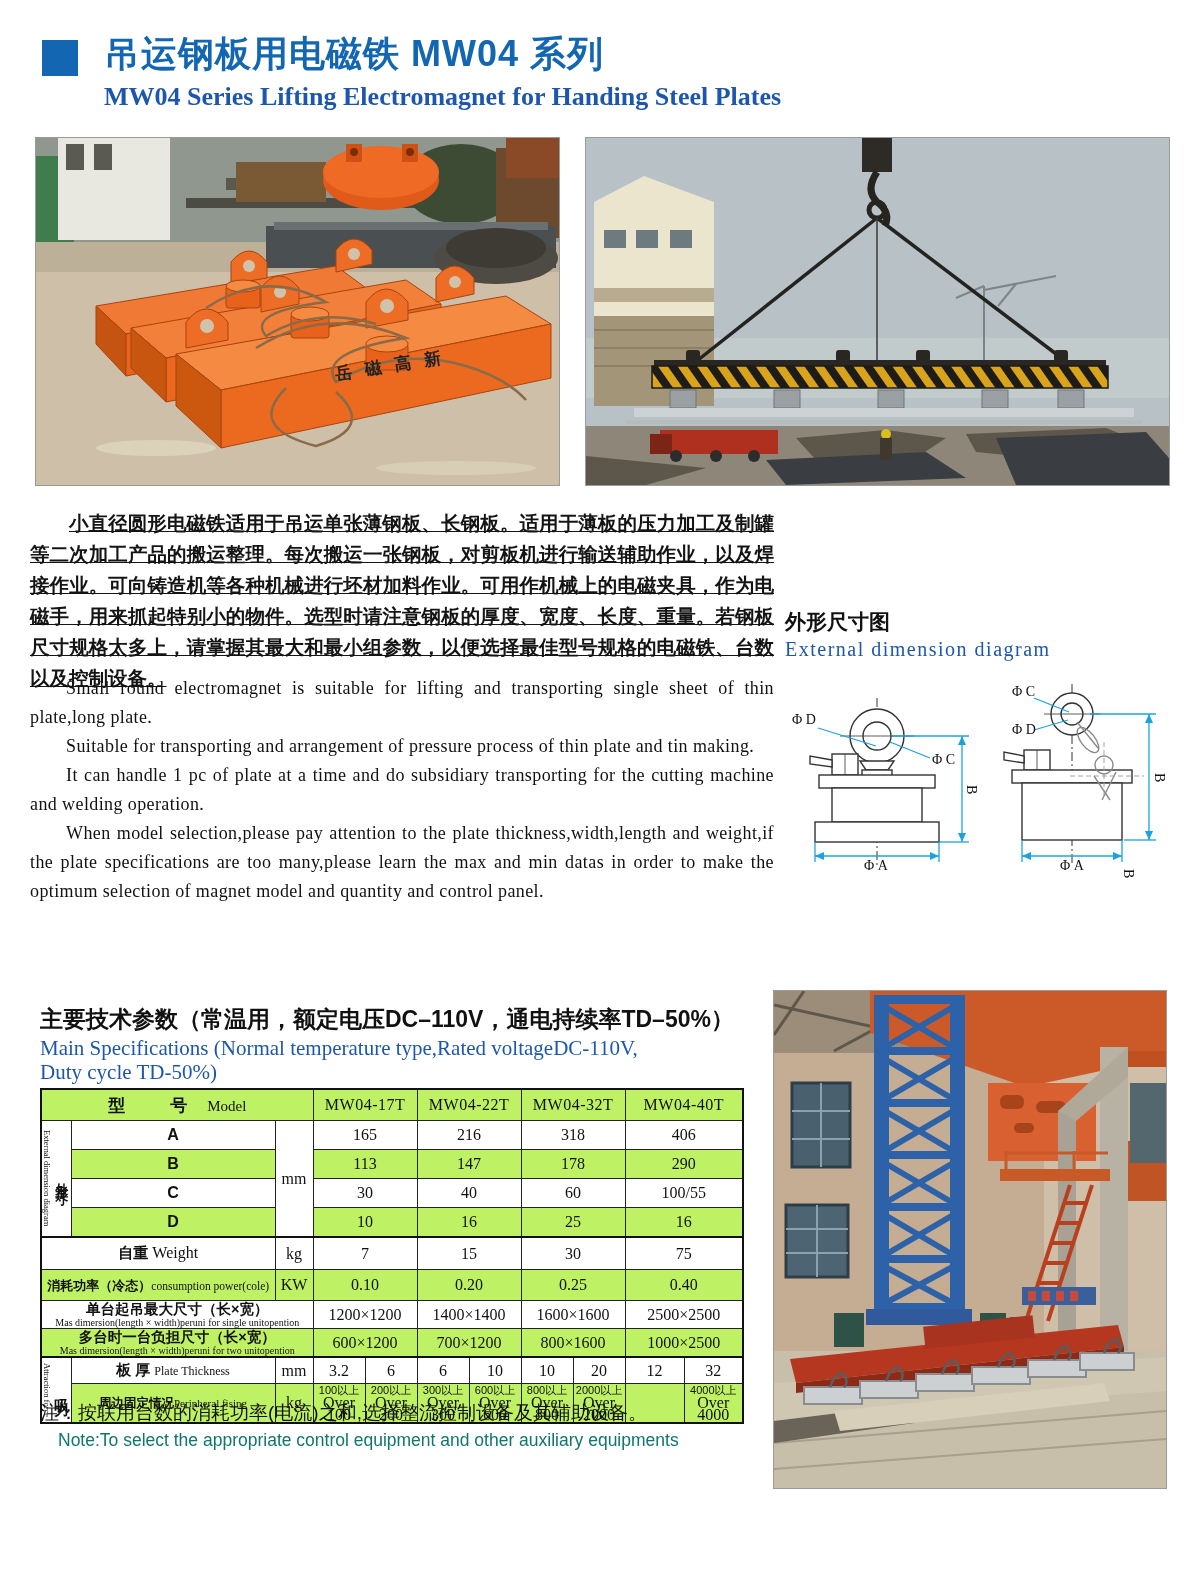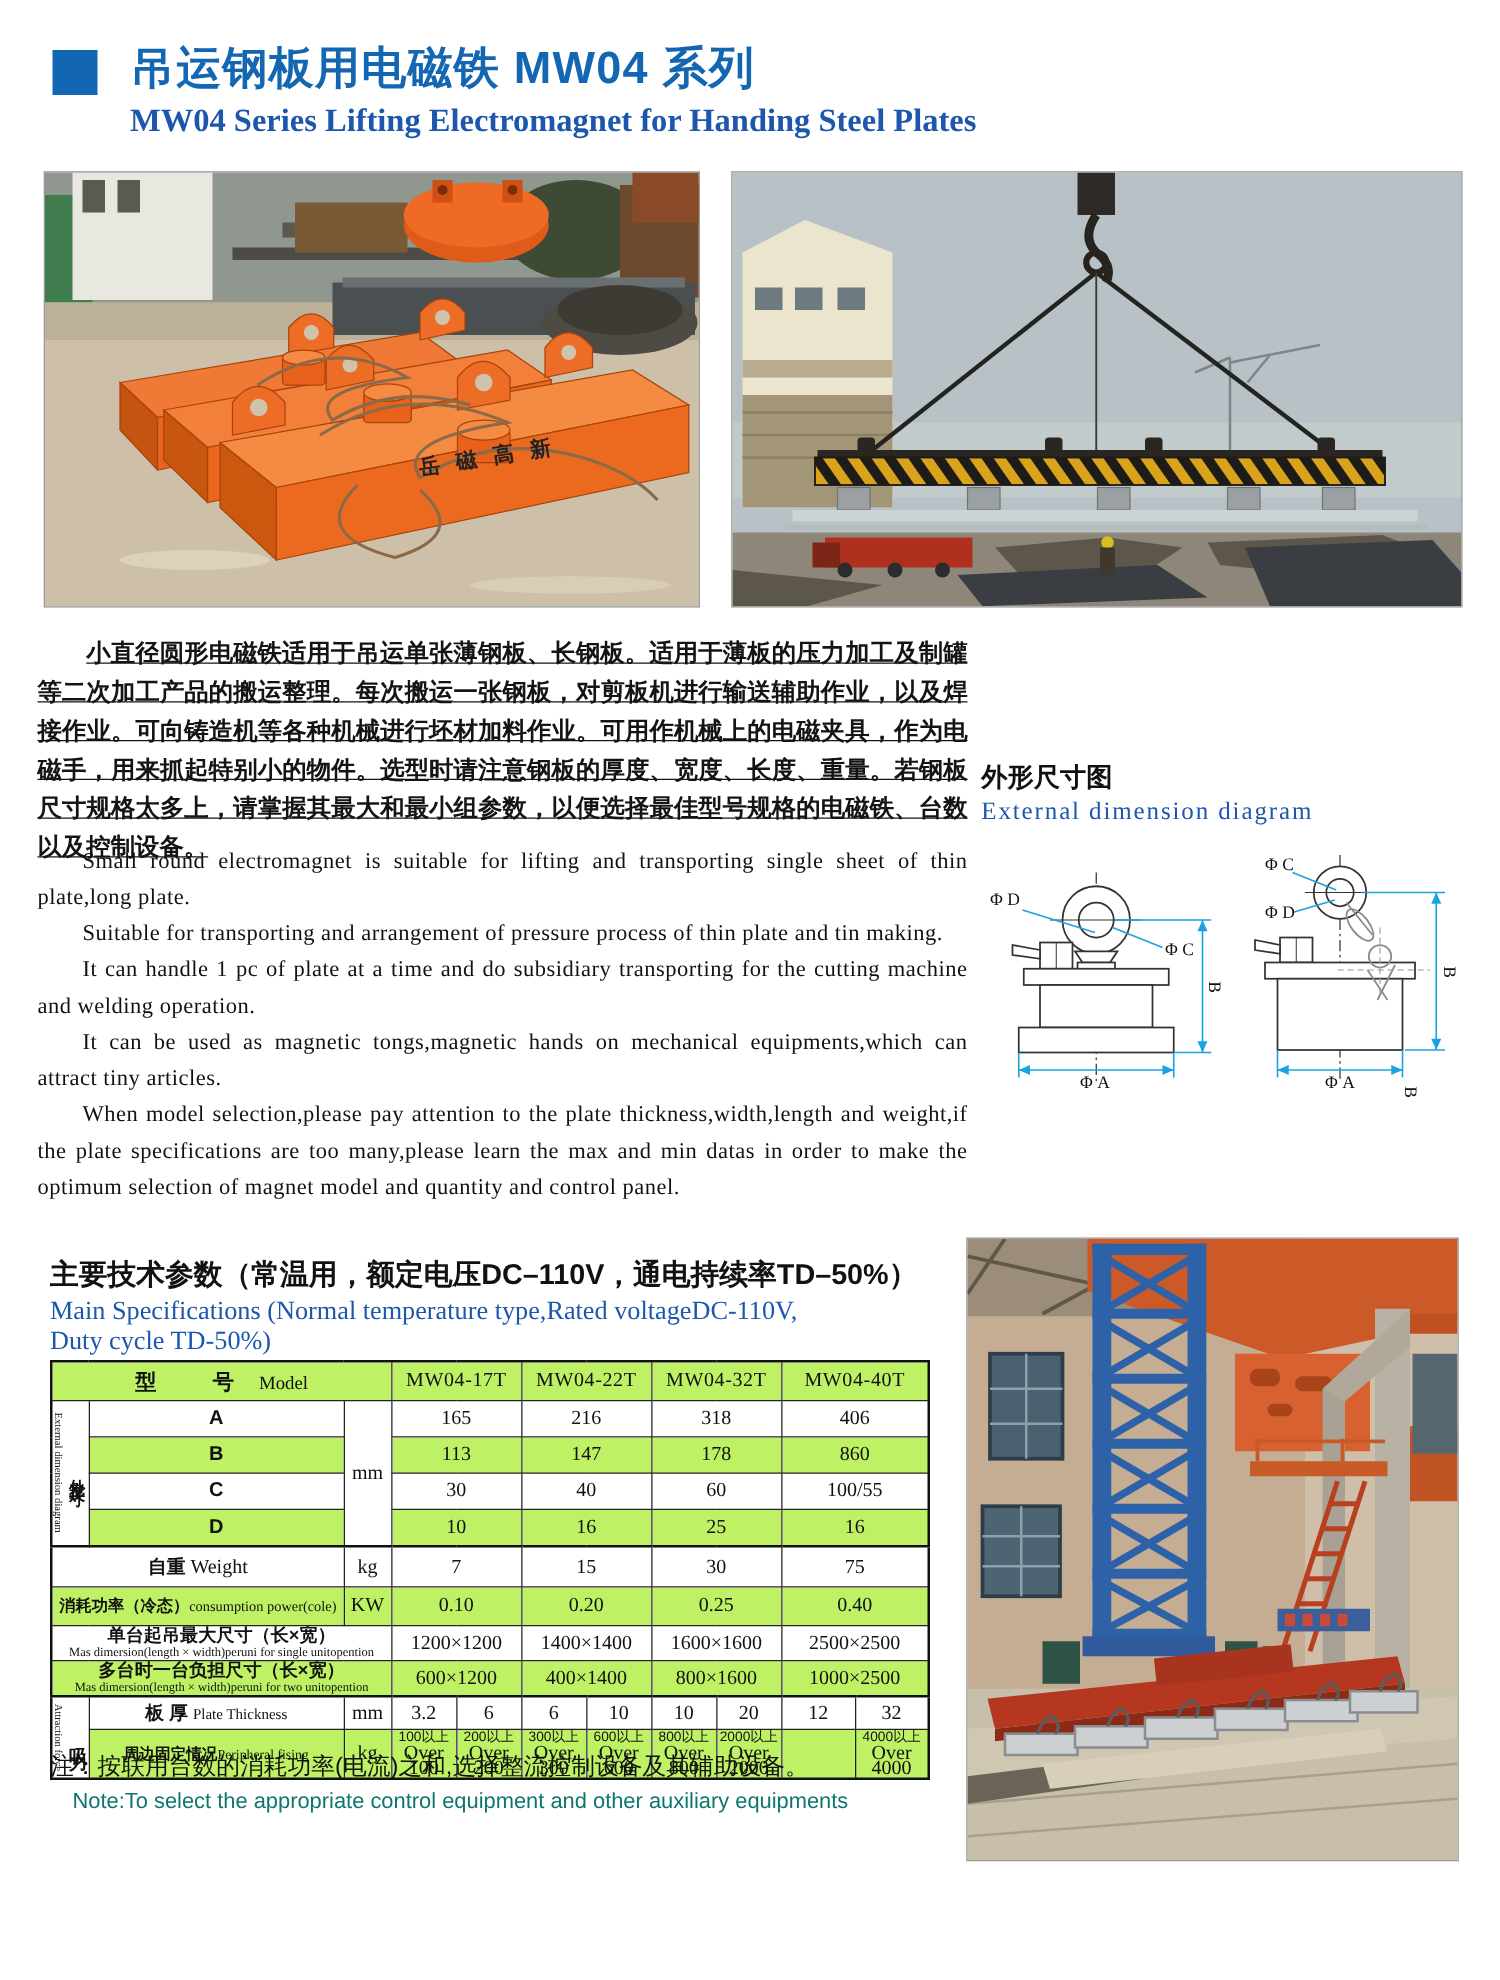--- a/index.html
+++ b/index.html
@@ -227,21 +227,20 @@
 </svg>
 </div>
 
 <div class="abs intro-cn">
   <p>小直径圆形电磁铁适用于吊运单张薄钢板、长钢板。适用于薄板的压力加工及制罐等二次加工产品的搬运整理。每次搬运一张钢板，对剪板机进行输送辅助作业，以及焊接作业。可向铸造机等各种机械进行坯材加料作业。可用作机械上的电磁夹具，作为电磁手，用来抓起特别小的物件。选型时请注意钢板的厚度、宽度、长度、重量。若钢板尺寸规格太多上，请掌握其最大和最小组参数，以便选择最佳型号规格的电磁铁、台数以及控制设备。</p>
 </div>
 <div class="abs intro-en">
   <p>Small round electromagnet is suitable for lifting and transporting single sheet of thin plate,long plate.</p>
   <p>Suitable for transporting and arrangement of pressure process of thin plate and tin making.</p>
   <p>It can handle 1 pc of plate at a time and do subsidiary transporting for the cutting machine and welding operation.</p>
-  <p>It can be used as magnetic tongs,magnetic hands on mechanical equipments,which can attract tiny articles.</p>
   <p>When model selection,please pay attention to the plate thickness,width,length and weight,if the plate specifications are too many,please learn the max and min datas in order to make the optimum selection of magnet model and quantity and control panel.</p>
 </div>
 
 <div class="abs dims-title-cn">外形尺寸图</div>
 <div class="abs dims-title-en">External dimension diagram</div>
 
 <div class="abs" style="left:772px;top:672px;width:408px;height:212px">
 <svg width="408" height="212" viewBox="0 0 408 212">
 
   <g stroke="#333" stroke-width="1.4" fill="#fff">
@@ -372,21 +371,21 @@
     <td colspan="2">165</td>
     <td colspan="2">216</td>
     <td colspan="2">318</td>
     <td colspan="2">406</td>
   </tr>
   <tr class="shade rdim">
     <td class="cnb">B</td>
     <td colspan="2">113</td>
     <td colspan="2">147</td>
     <td colspan="2">178</td>
-    <td colspan="2">860</td>
+    <td colspan="2">290</td>
   </tr>
   <tr class="rdim">
     <td class="cnb">C</td>
     <td colspan="2">30</td>
     <td colspan="2">40</td>
     <td colspan="2">60</td>
     <td colspan="2">100/55</td>
   </tr>
   <tr class="shade rdim">
     <td class="cnb">D</td>
@@ -425,21 +424,21 @@
     <td colspan="2">1400×1400</td>
     <td colspan="2">1600×1600</td>
     <td colspan="2">2500×2500</td>
   </tr>
   <tr class="shade rs">
     <td colspan="3" class="lab2">
       <div class="l1">多台时一台负担尺寸（长×宽）</div>
       <div class="l2">Mas dimersion(length × width)peruni for two  unitopention</div>
     </td>
     <td colspan="2">600×1200</td>
-    <td colspan="2">400×1400</td>
+    <td colspan="2">700×1200</td>
     <td colspan="2">800×1600</td>
     <td colspan="2">1000×2500</td>
   </tr>
   <tr class="rt">
     <td rowspan="2" class="nosh tb">
       <div class="vwrap">
         <span class="ven">Attraction force</span>
         <span class="vcn2">吸力</span>
       </div>
     </td>

